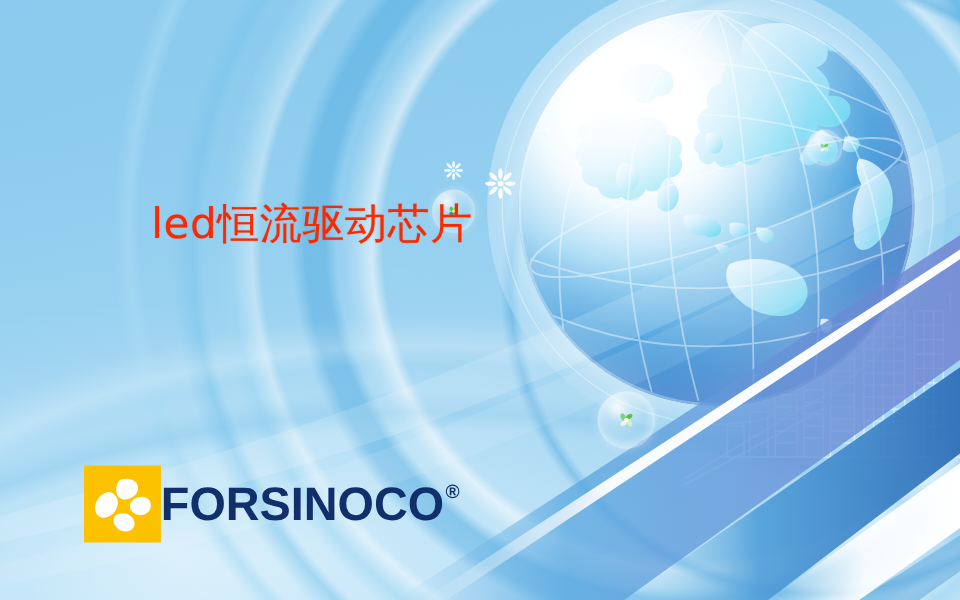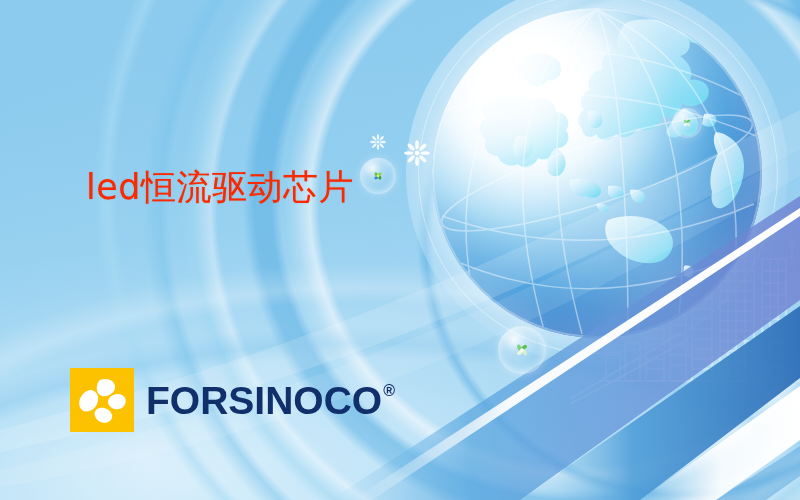--- a/index.html
+++ b/index.html
@@ -180,31 +180,30 @@
     position: absolute;
     left: 86px;
     top: 164px;
     width: 420px;
     color: #f92a00;
     font-family: "DejaVu Sans", "Liberation Sans", sans-serif;
     line-height: 1.32;
     letter-spacing: .5px;
     text-shadow: 0 0 1px rgba(249,42,0,.45);
   }
-  .headline .line1 { font-size: 35px; display: block; }
+  .headline .line1 { font-size: 35px; display: block; margin-left: 40px; }
   .headline .line2 { font-size: 35px; display: block; padding-left: 14px; }
 
   
   .logo {
     position: absolute;
     left: 70px;
-    bottom: 68px;
+    bottom: 48px;
     display: flex;
     align-items: center;
-    gap: 12px;
   }
   .logo-mark {
     width: 64px; height: 64px;
     background: #fcc200;
     flex: 0 0 auto;
     display: block;
   }
   .logo-text { display: flex; flex-direction: column; justify-content: center; }
   .logo-word {
     display: flex;

